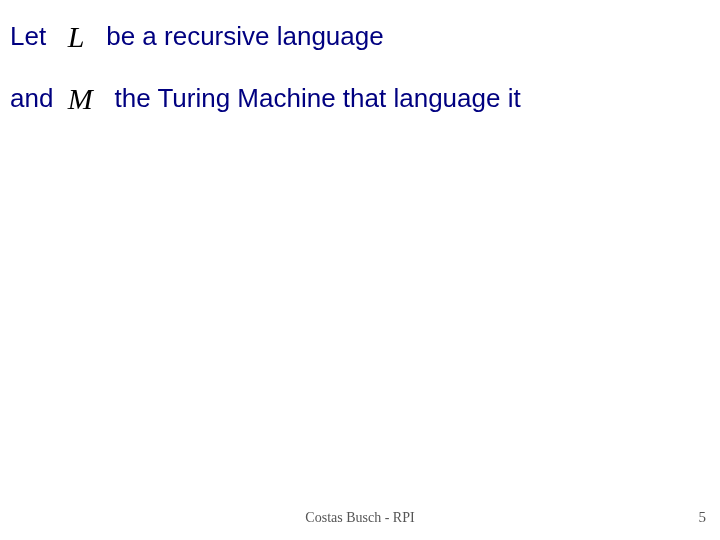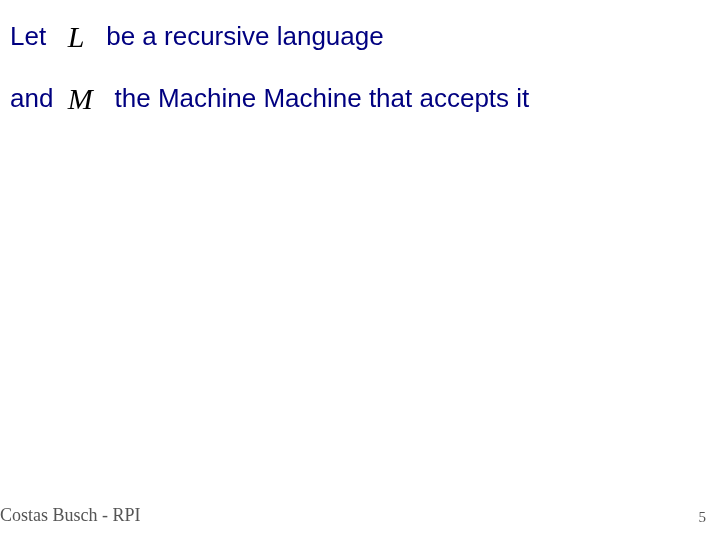--- a/index.html
+++ b/index.html
@@ -58,23 +58,23 @@
   .notin .slash {
     position: absolute;
     left: 2px;
     top: -3px;
     font-size: 28px;
   }
   .footer {
     position: absolute;
     bottom: 14px;
     width: 100%;
-    text-align: left;
+    text-align: center;
     font-family: "Times New Roman", Times, serif;
-    font-size: 18px;
+    font-size: 14px;
     color: #555555;
   }
   .pagenum {
     position: absolute;
     bottom: 14px;
     right: 14px;
     font-family: "Times New Roman", Times, serif;
     font-size: 15px;
     color: #555555;
   }
@@ -86,21 +86,21 @@
 
   <div class="line" style="left:10px; top:18px;">
     <span>Let</span>
     &nbsp;&nbsp;<span class="mathvar">L</span>&nbsp;&nbsp;
     <span>be a recursive language</span>
   </div>
 
   <div class="line" style="left:10px; top:80px;">
     <span>and</span>
     &nbsp;<span class="mathvar">M</span>&nbsp;&nbsp;
-    <span>the Machine Machine that accepts it</span>
+    <span>the Turing Machine that language it</span>
   </div>
 
 
 
 
   <div class="footer">Costas Busch - RPI</div>
   <div class="pagenum">5</div>
 </div>
 
 </body></html>

